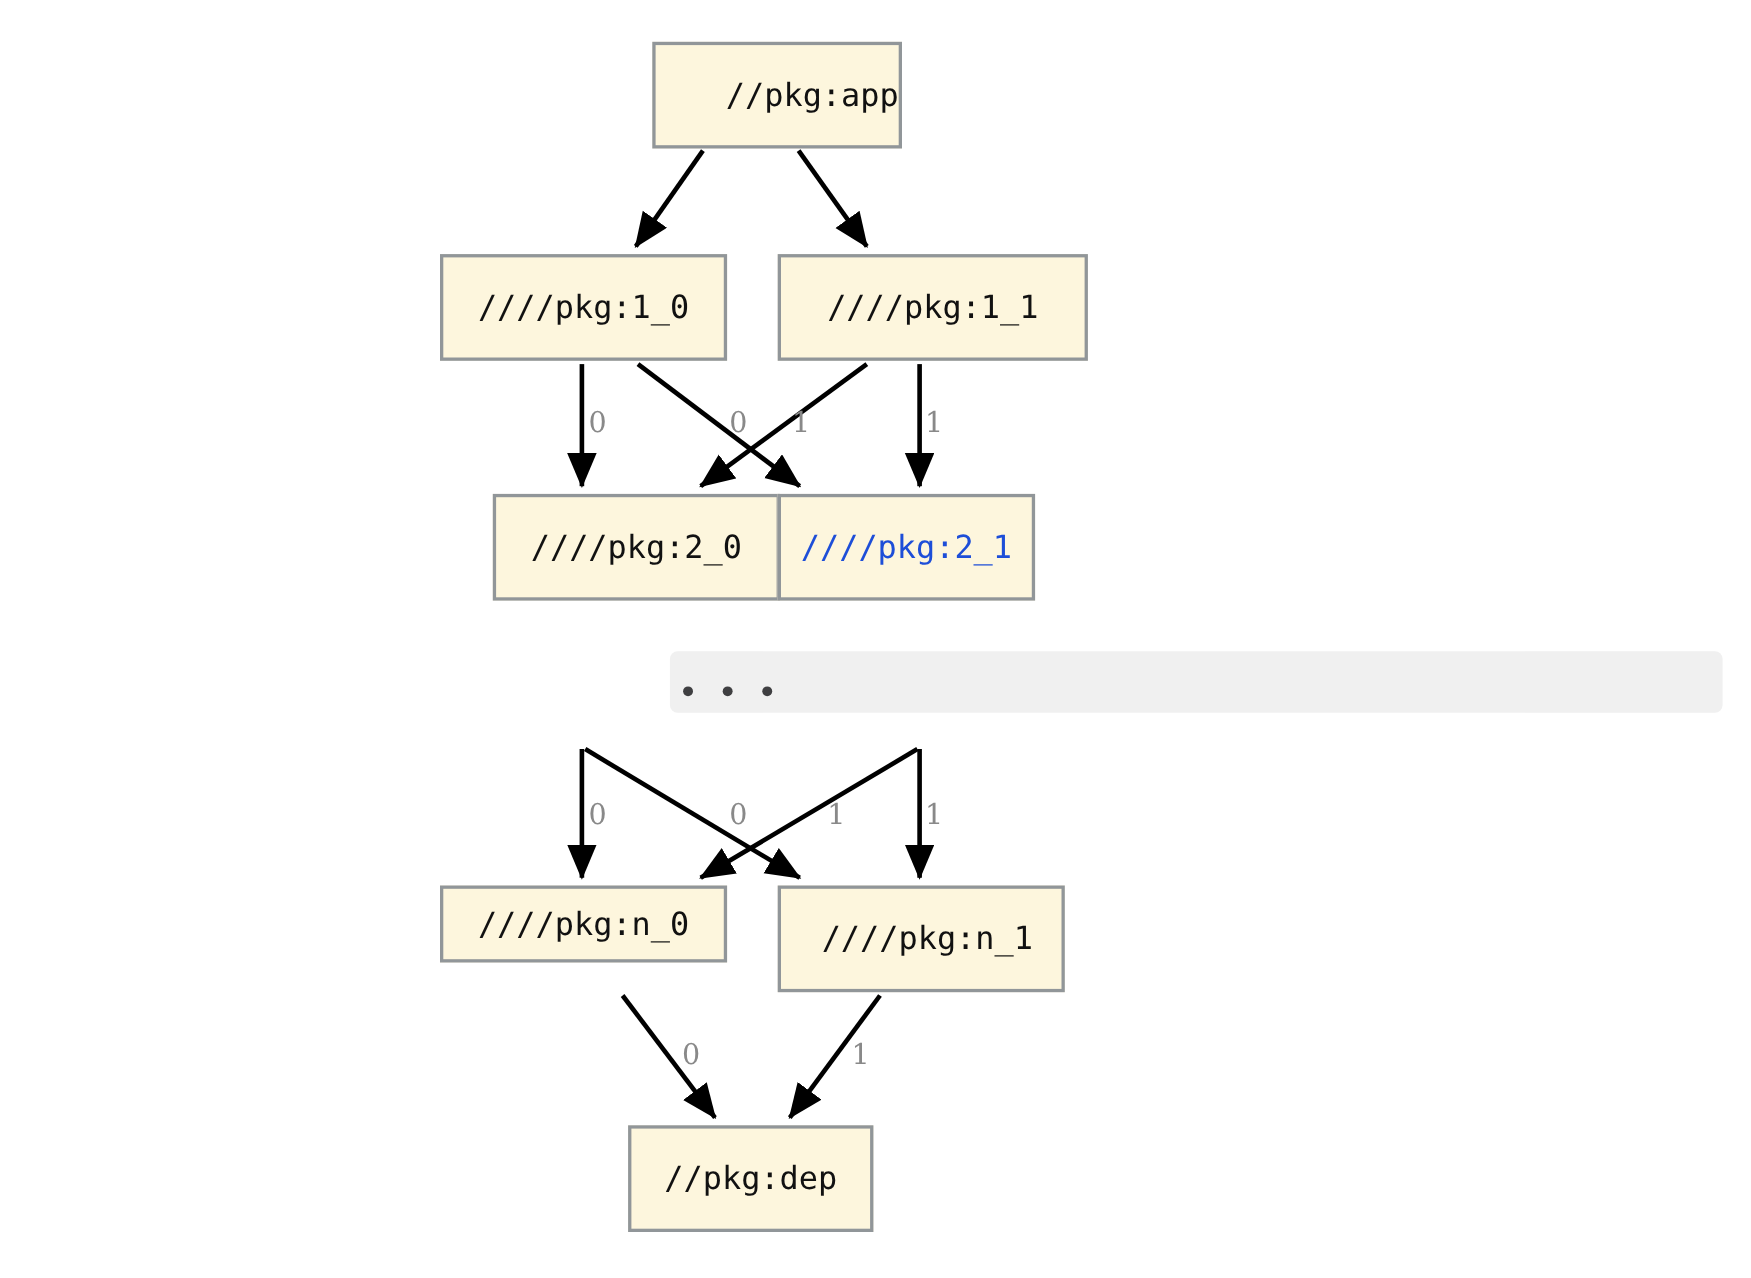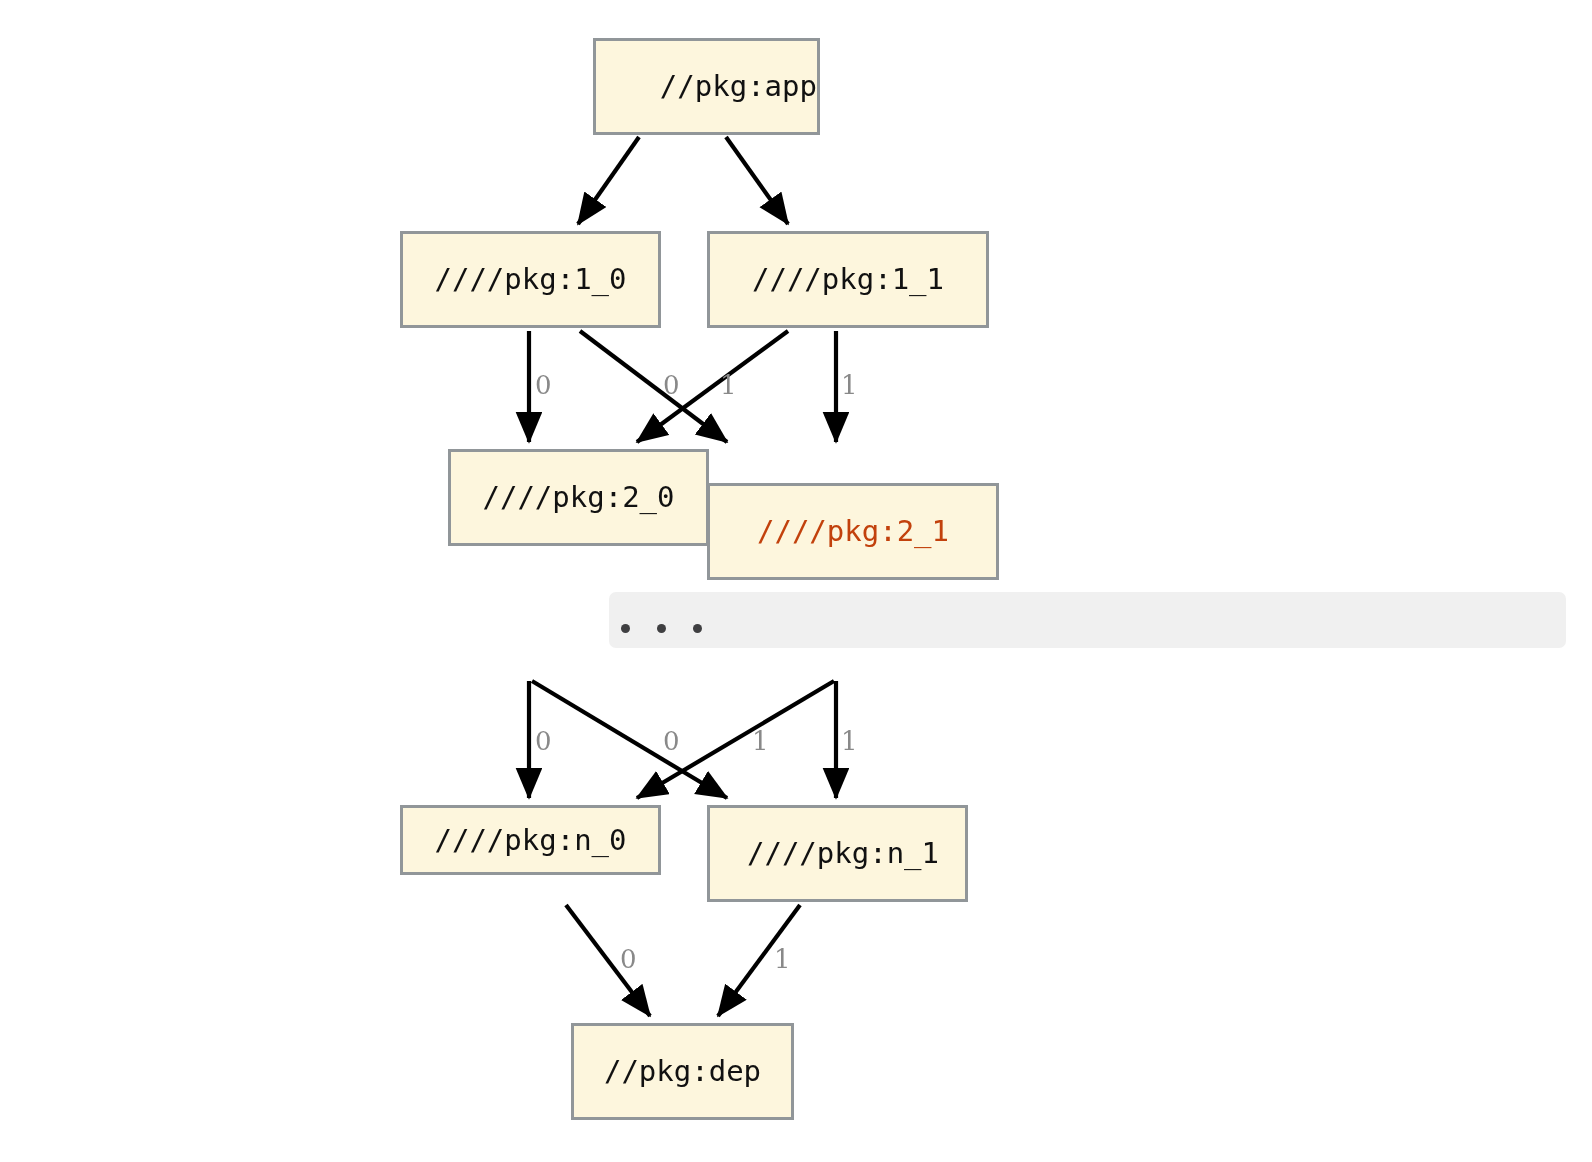--- a/index.html
+++ b/index.html
@@ -125,21 +125,21 @@
       </div>
       <div class="node-box" style="left: 400px; top: 231px; width: 261px; height: 97px; background: rgb(253, 246, 221); border-color: rgb(145, 150, 153); color: rgb(17, 17, 17); align-items: center;">
         <span class="node-label">////pkg:1_0</span>
       </div>
       <div class="node-box" style="left: 707px; top: 231px; width: 282px; height: 97px; background: rgb(253, 246, 221); border-color: rgb(145, 150, 153); color: rgb(17, 17, 17);">
         <span class="node-label">////pkg:1_1</span>
       </div>
       <div class="node-box" style="left: 400px; top: 449px; width: 261px; height: 97px; background: rgb(253, 246, 221); border-color: rgb(145, 150, 153); color: rgb(17, 17, 17); margin-left: 48px;">
         <span class="node-label">////pkg:2_0</span>
       </div>
-      <div class="node-box" style="left: 707px; top: 449px; width: 292px; height: 97px; background: rgb(253, 246, 221); border-color: rgb(145, 150, 153); color: #c2410c; margin-top: 34px;">
+      <div class="node-box" style="left: 707px; top: 449px; width: 234px; height: 97px; background: rgb(253, 246, 221); border-color: rgb(145, 150, 153); color: #1d4ed8;">
         <span class="node-label">////pkg:2_1</span>
       </div>
       <div class="node-box" style="left: 400px; top: 805px; width: 261px; height: 70px; background: rgb(253, 246, 221); border-color: rgb(145, 150, 153); color: rgb(17, 17, 17);">
         <span class="node-label">////pkg:n_0</span>
       </div>
       <div class="node-box" style="left: 707px; top: 805px; width: 261px; height: 97px; background: rgb(253, 246, 221); border-color: rgb(145, 150, 153); color: rgb(17, 17, 17); padding-left: 11px;">
         <span class="node-label">////pkg:n_1</span>
       </div>
       <div class="node-box" style="left: 571px; top: 1023px; width: 223px; height: 97px; background: rgb(253, 246, 221); border-color: rgb(145, 150, 153); color: rgb(17, 17, 17);">
         <span class="node-label">//pkg:dep</span>

